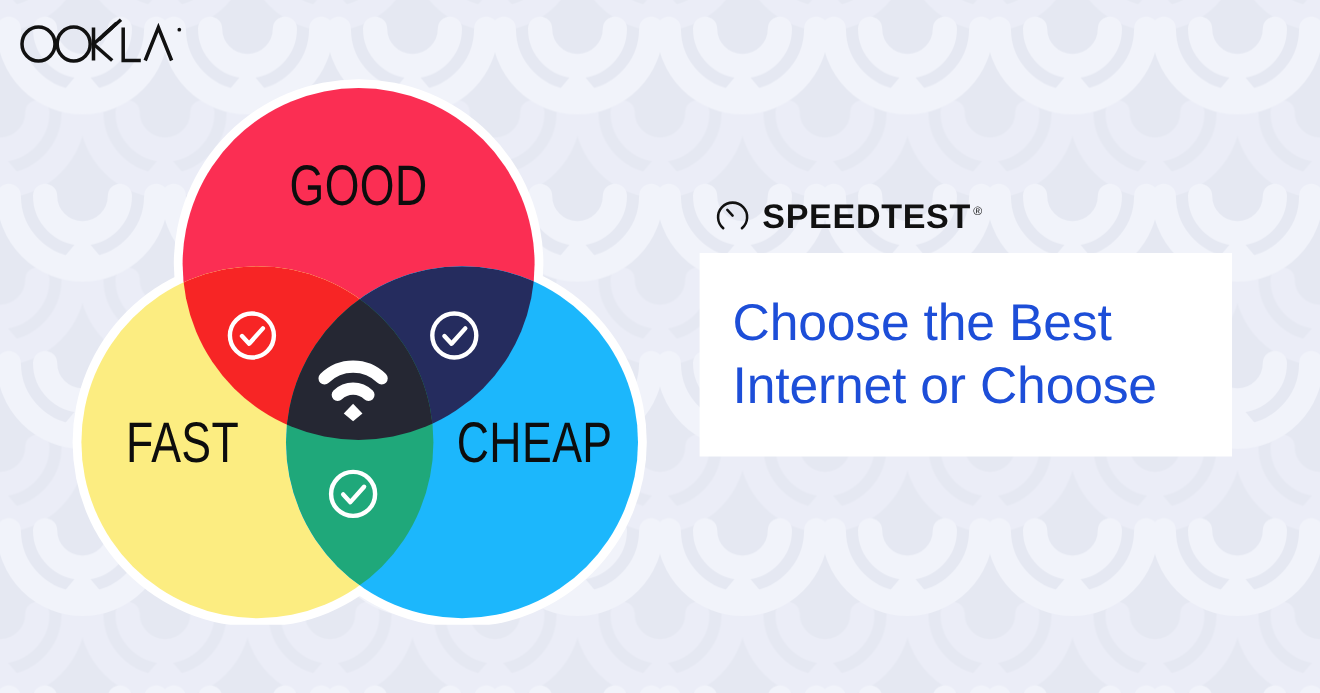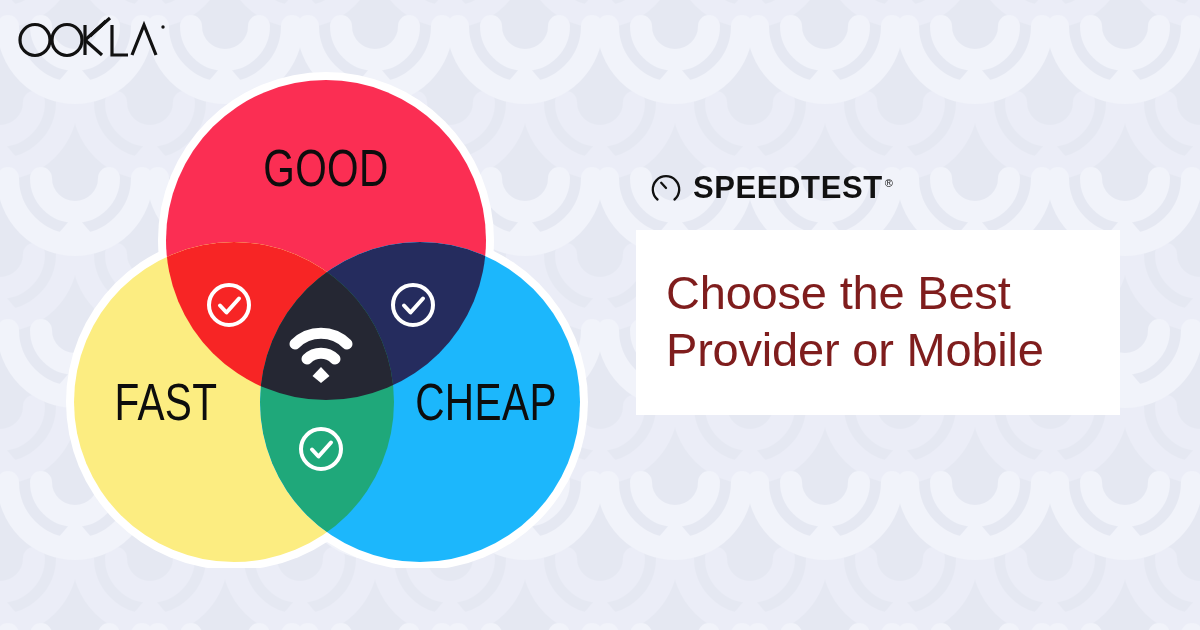--- a/index.html
+++ b/index.html
@@ -52,20 +52,21 @@
   }
   
   #right-col {
     position: absolute;
     left: 636px;
     top: 172px;
     width: 484px;
   }
   #speedtest-logo-row {
     display: flex;
+    align-items: center;
     height: 48px;
     margin-left: 14px;
   }
   #speedtest-gauge {
     width: 32px;
     height: 32px;
     flex: none;
     margin-right: 11px;
   }
   #speedtest-wordmark {
@@ -89,21 +90,21 @@
     background: #ffffff;
     width: 484px;
     box-sizing: border-box;
     padding: 34px 30px 36px 30px;
   }
   #headline-text {
     font-family: "Liberation Sans", sans-serif;
     font-weight: 400;
     font-size: 47px;
     line-height: 1.22;
-    color: #7f1d1d;
+    color: #1d4ed8;
     letter-spacing: -0.2px;
     margin: 0;
   }
 </style>
 </head>
 <body>
 
 <div id="stage">
 
   <svg id="bg-pattern" viewBox="0 0 1200 630" xmlns="http://www.w3.org/2000/svg" aria-hidden="true">
@@ -236,19 +237,19 @@
       <svg id="speedtest-gauge" viewBox="0 0 32 32" xmlns="http://www.w3.org/2000/svg">
         <path d="M 7.5 27.5 A 13.2 13.2 0 1 1 24.5 27.5" fill="none" stroke="#111111" stroke-width="2.3" stroke-linecap="round"></path>
         <path d="M 16 16 L 11.2 10.8" fill="none" stroke="#111111" stroke-width="2.3" stroke-linecap="round"></path>
       </svg>
       <div id="speedtest-wordmark"><span>SPEEDTEST</span><span id="speedtest-reg">®</span></div>
     </div>
 
     <div id="headline-card">
       <h1 id="headline-text">
         <span>Choose the Best</span><br>
-        <span>Provider or Mobile</span><br>
+        <span>Internet or Choose</span><br>
       </h1>
     </div>
 
   </div>
 
 </div>
 
 </body></html>

